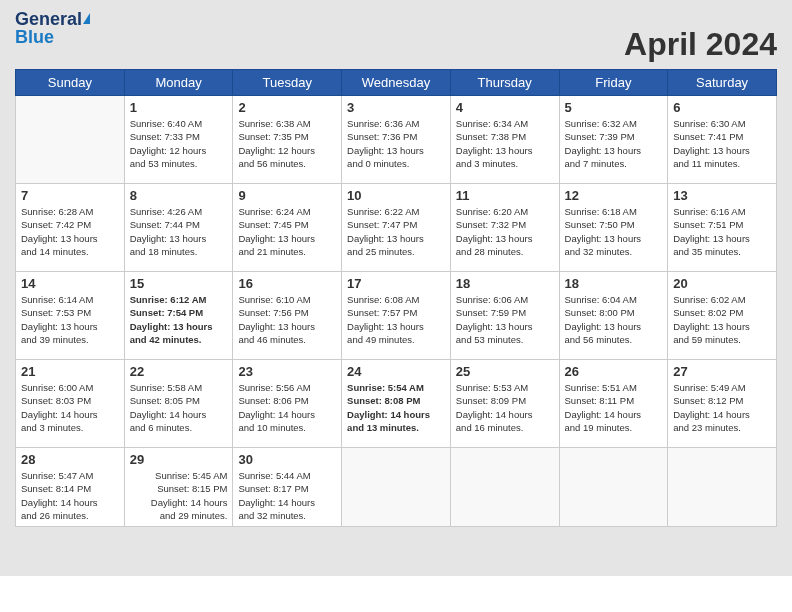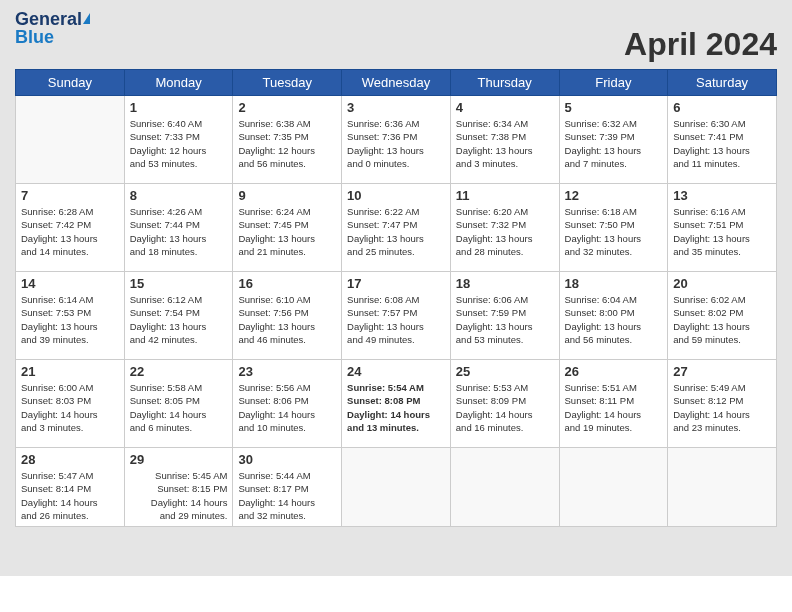--- a/index.html
+++ b/index.html
@@ -218,21 +218,21 @@
         <tr class="week-row">
           <td>
             <div class="day-num">14</div>
             <div class="day-info" style="white-space: pre-line;">Sunrise: 6:14 AM
 Sunset: 7:53 PM
 Daylight: 13 hours
 and 39 minutes.</div>
           </td>
           <td>
             <div class="day-num">15</div>
-            <div class="day-info" style="white-space: pre-line;">Sunrise: 6:12 AM
+            <div class="day-info" style="white-space: pre-line; font-weight: bold;">Sunrise: 6:12 AM
 Sunset: 7:54 PM
 Daylight: 13 hours
 and 42 minutes.</div>
           </td>
           <td>
             <div class="day-num">16</div>
             <div class="day-info" style="white-space: pre-line;">Sunrise: 6:10 AM
 Sunset: 7:56 PM
 Daylight: 13 hours
 and 46 minutes.</div>

